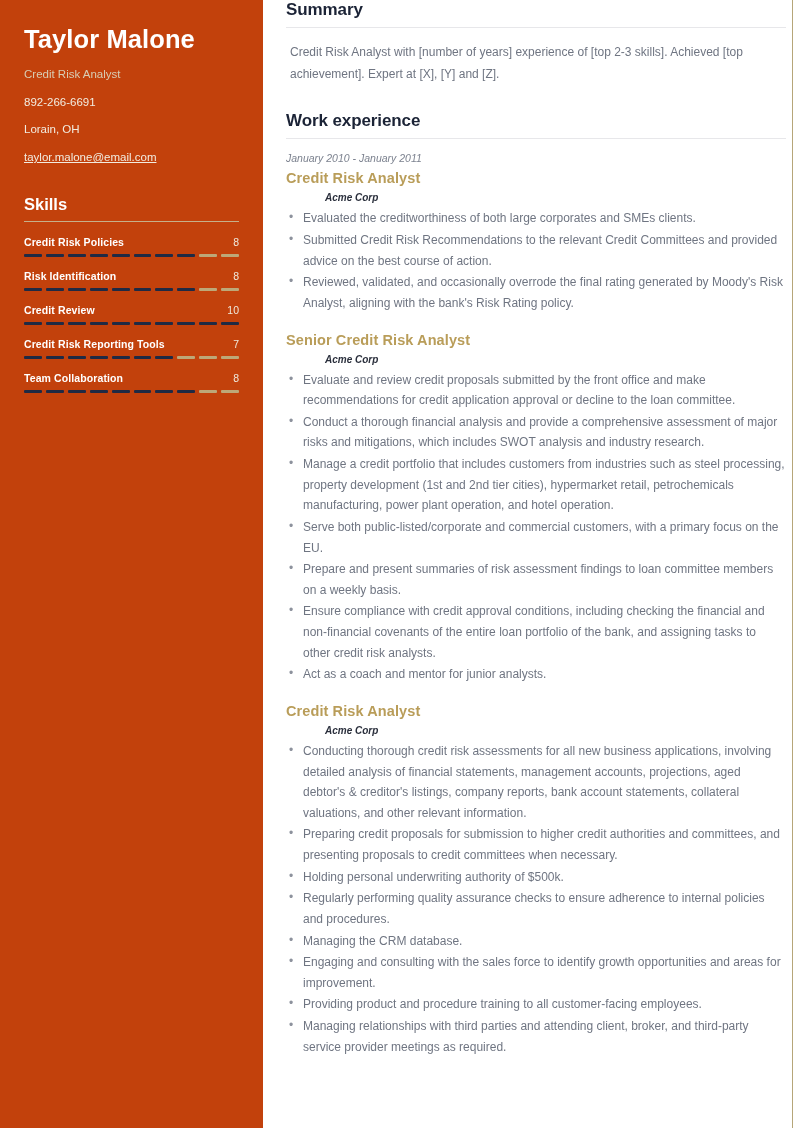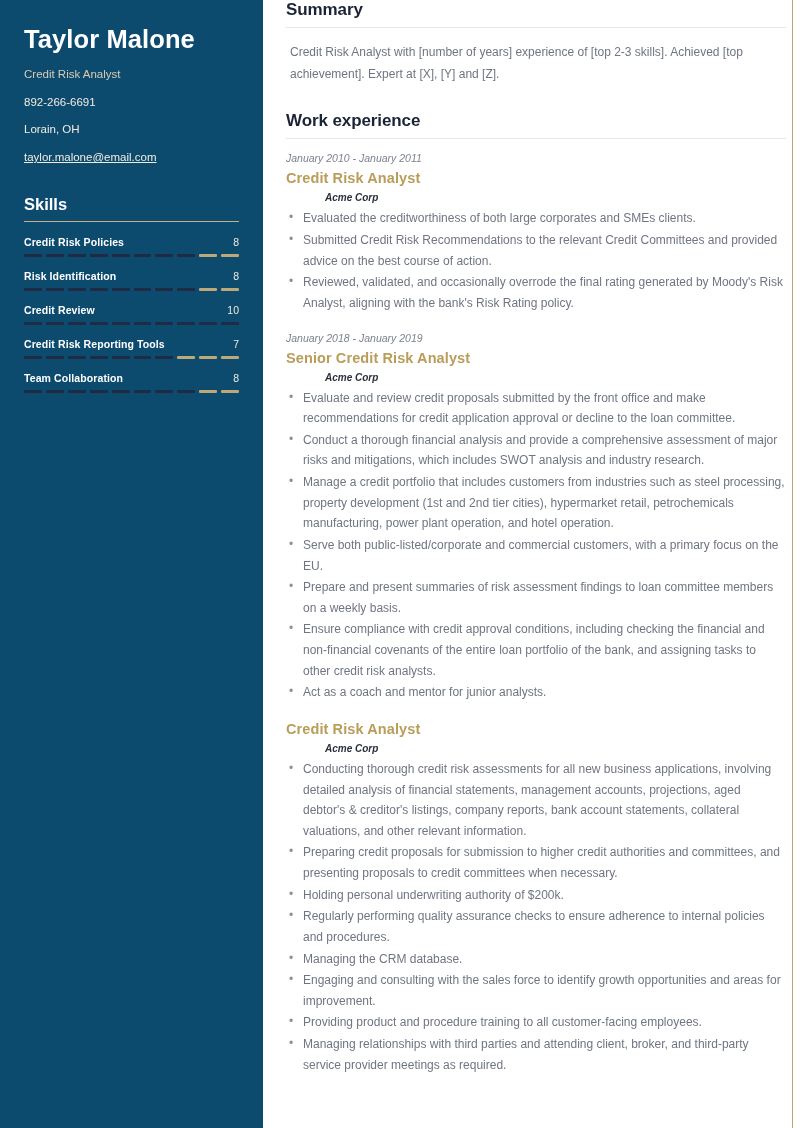--- a/index.html
+++ b/index.html
@@ -19,21 +19,21 @@
     height: 1128px;
     display: flex;
     align-items: stretch;
     background: #ffffff;
   }
 
   
   .sidebar {
     width: 263px;
     flex: 0 0 263px;
-    background: #0c4a6e;
+    background: #c2410c;
     padding: 24px 24px 0 24px;
     box-sizing: border-box;
     color: #ffffff;
   }
   .full-name {
     font-size: 25.5px;
     font-weight: bold;
     line-height: 1.2;
     color: #ffffff;
     letter-spacing: 0.1px;
@@ -322,41 +322,40 @@
         <div class="entry-title">Credit Risk Analyst</div>
         <div class="entry-company">Acme Corp</div>
         <ul class="bullets">
             <li>Evaluated the creditworthiness of both large corporates and SMEs clients.</li>
             <li>Submitted Credit Risk Recommendations to the relevant Credit Committees and provided advice on the best course of action.</li>
             <li>Reviewed, validated, and occasionally overrode the final rating generated by Moody's Risk Analyst, aligning with the bank's Risk Rating policy.</li>
           </ul>
       </div>
 
       <div class="entry">
-        <div class="entry-date">January 2018 - January 2019</div>
         <div class="entry-title">Senior Credit Risk Analyst</div>
         <div class="entry-company">Acme Corp</div>
         <ul class="bullets">
             <li>Evaluate and review credit proposals submitted by the front office and make recommendations for credit application approval or decline to the loan committee.</li>
             <li>Conduct a thorough financial analysis and provide a comprehensive assessment of major risks and mitigations, which includes SWOT analysis and industry research.</li>
             <li>Manage a credit portfolio that includes customers from industries such as steel processing, property development (1st and 2nd tier cities), hypermarket retail, petrochemicals manufacturing, power plant operation, and hotel operation.</li>
             <li>Serve both public-listed/corporate and commercial customers, with a primary focus on the EU.</li>
             <li>Prepare and present summaries of risk assessment findings to loan committee members on a weekly basis.</li>
             <li>Ensure compliance with credit approval conditions, including checking the financial and non-financial covenants of the entire loan portfolio of the bank, and assigning tasks to other credit risk analysts.</li>
             <li>Act as a coach and mentor for junior analysts.</li>
           </ul>
       </div>
 
       <div class="entry">
         <div class="entry-title">Credit Risk Analyst</div>
         <div class="entry-company">Acme Corp</div>
         <ul class="bullets">
             <li>Conducting thorough credit risk assessments for all new business applications, involving detailed analysis of financial statements, management accounts, projections, aged debtor's &amp; creditor's listings, company reports, bank account statements, collateral valuations, and other relevant information.</li>
             <li>Preparing credit proposals for submission to higher credit authorities and committees, and presenting proposals to credit committees when necessary.</li>
-            <li>Holding personal underwriting authority of $200k.</li>
+            <li>Holding personal underwriting authority of $500k.</li>
             <li>Regularly performing quality assurance checks to ensure adherence to internal policies and procedures.</li>
             <li>Managing the CRM database.</li>
             <li>Engaging and consulting with the sales force to identify growth opportunities and areas for improvement.</li>
             <li>Providing product and procedure training to all customer-facing employees.</li>
             <li>Managing relationships with third parties and attending client, broker, and third-party service provider meetings as required.</li>
           </ul>
       </div>
     </section>
 
     <div class="section-gap"></div>

